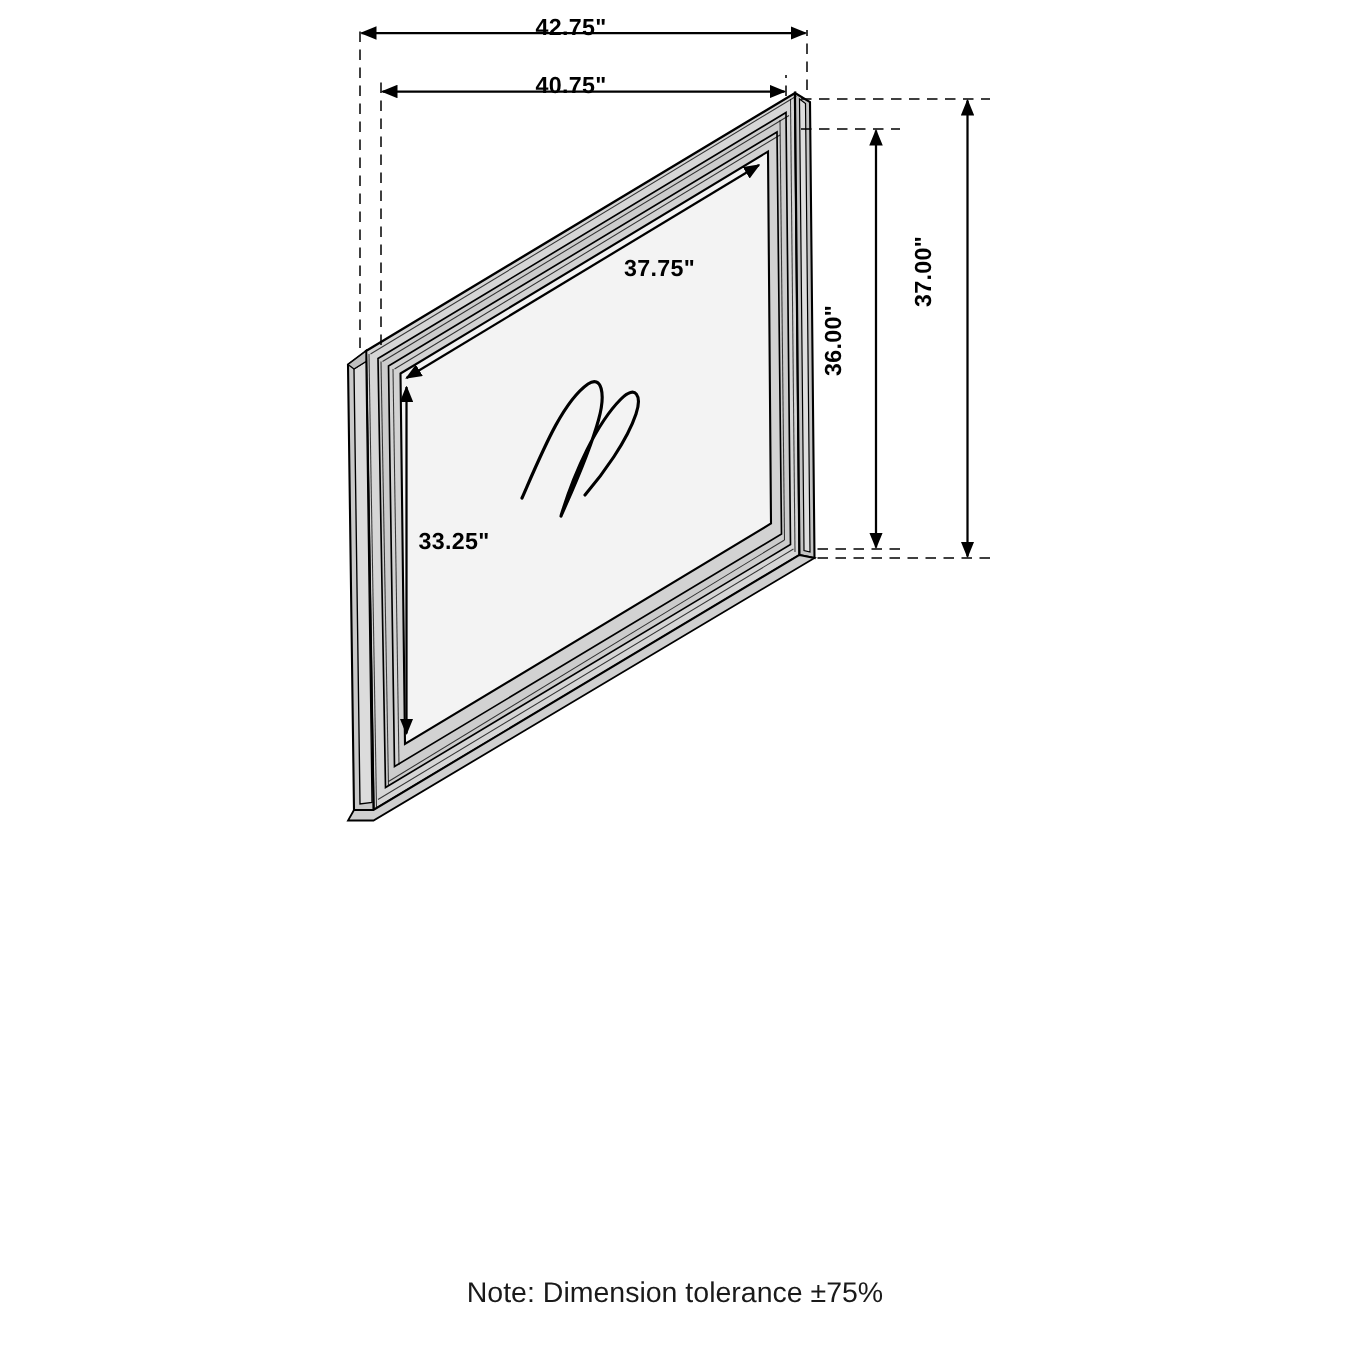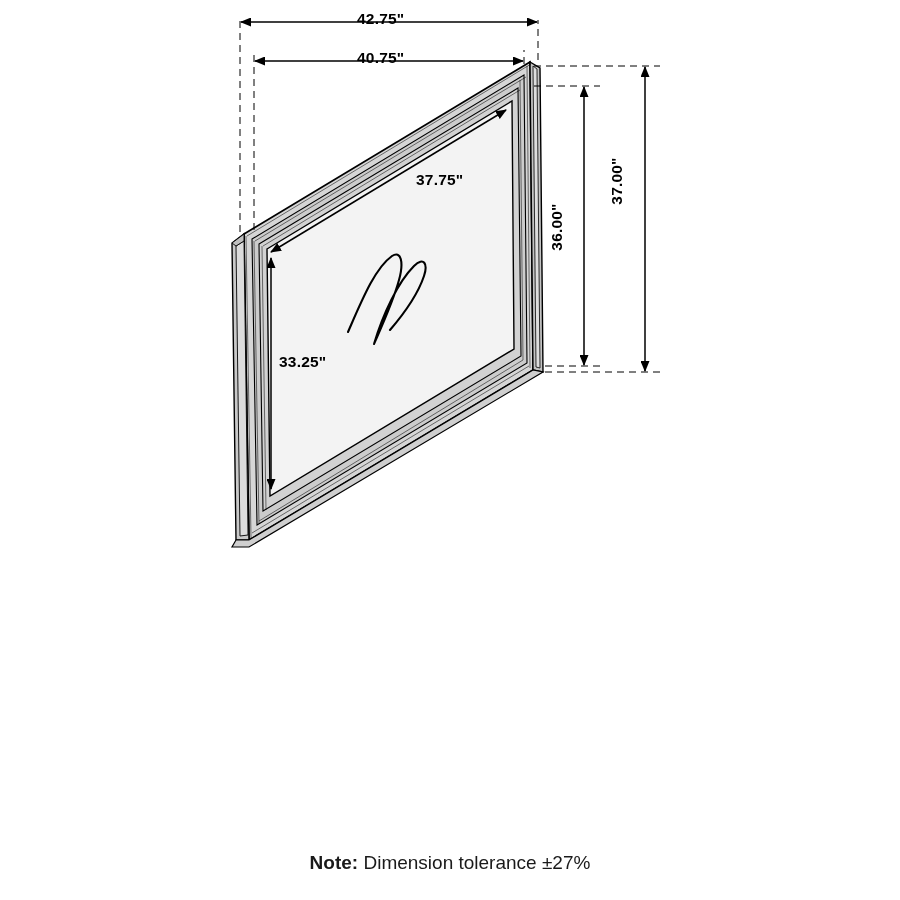--- a/index.html
+++ b/index.html
@@ -42,21 +42,21 @@
     position: absolute;
     left: 0;
     top: 852px;
     width: 900px;
     text-align: center;
     font-size: 19px;
     color: #1a1a1a;
     font-family: "Liberation Sans", sans-serif;
   }
   #note .note-strong {
-    font-weight: bold;
+    font-weight: normal;
   }
 </style>
 </head>
 <body>
 
 <div id="stage">
 
   <svg id="drawing" viewBox="0 0 900 900">
     <defs>
       <marker id="arrEnd" markerWidth="11" markerHeight="9" refX="10" refY="4.5" orient="auto" markerUnits="userSpaceOnUse">
@@ -157,16 +157,16 @@
 
   <div class="dim-label" style="left:416px; top:171px;">37.75"</div>
 
   <div class="dim-label rot" style="left:593px; top:172px; transform: rotate(-90deg);">37.00"</div>
 
   <div class="dim-label rot" style="left:533px; top:218px; transform: rotate(-90deg);">36.00"</div>
 
   <div class="dim-label" style="left:279px; top:353px;">33.25"</div>
 
   <div id="note">
-    <span class="note-strong">Note:</span><span> Dimension tolerance ±27%</span>
+    <span class="note-strong">Note:</span><span> Dimension tolerance ±75%</span>
   </div>
 
 </div>
 
 </body></html>

